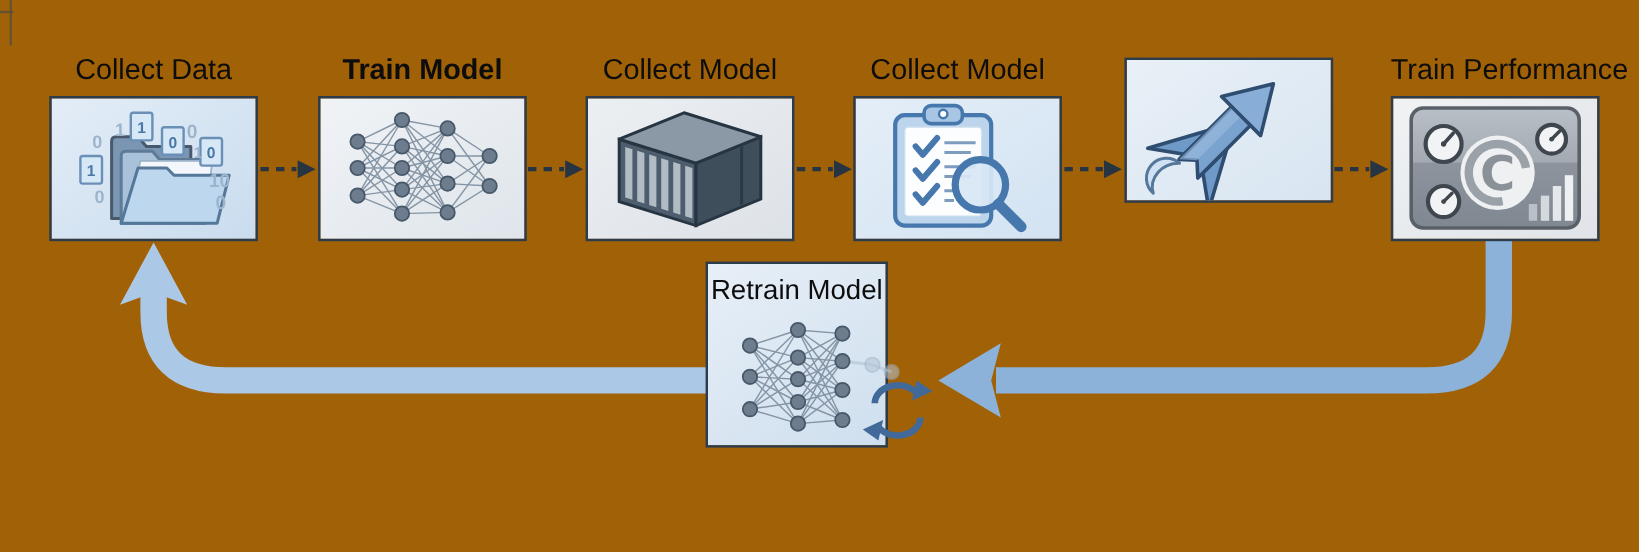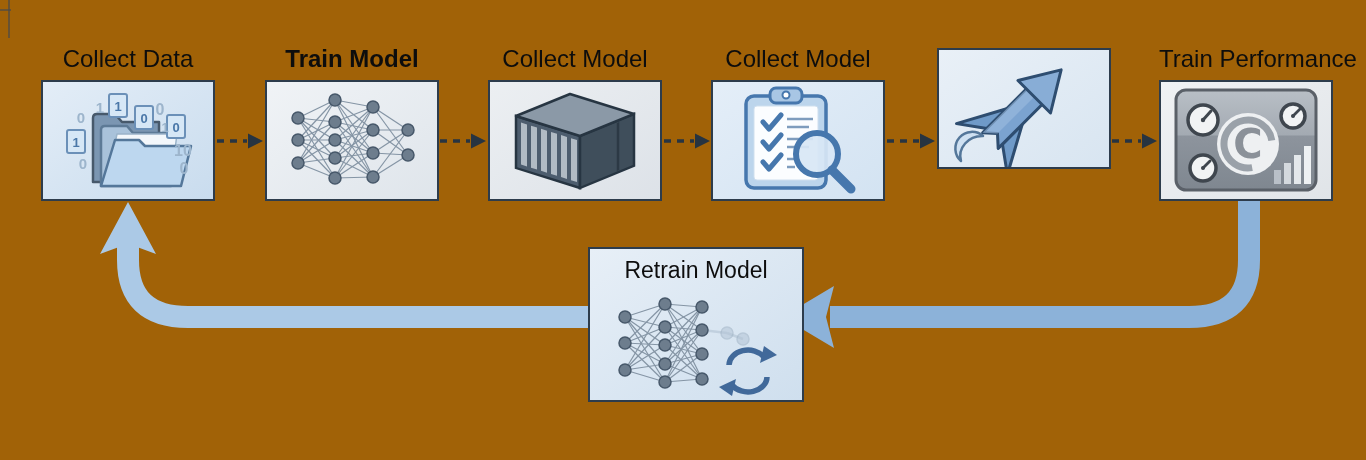--- a/index.html
+++ b/index.html
@@ -14,21 +14,21 @@
                white-space:nowrap;letter-spacing:0px;}
   .stage-box{margin-top:4px;height:121px;border:2px solid #2d3c4c;box-sizing:border-box;
              display:flex;align-items:center;justify-content:center;}
   .bg1{background:linear-gradient(145deg,#e3edf7,#c9dcee);}
   .bg2{background:linear-gradient(145deg,#f0f3f6,#dfe5eb);}
   .bg3{background:linear-gradient(145deg,#eceff2,#dde2e8);}
   .bg4{background:linear-gradient(145deg,#e4eef8,#d3e3f2);}
   .bg5{background:linear-gradient(145deg,#e9f0f7,#d8e5f1);}
   .bg6{background:linear-gradient(145deg,#f0f2f4,#e0e4e8);}
   .icon{display:block;}
-  #retrain-box{position:absolute;left:588px;top:247px;width:216px;height:155px;z-index:3;
+  #retrain-box{position:absolute;left:588px;top:218px;width:152px;height:155px;z-index:3;
                border:2px solid #2d3c4c;box-sizing:border-box;
                background:linear-gradient(145deg,#e7eff7,#cfdfee);}
   #retrain-box .stage-label{margin-top:6px;font-size:23px;}
   .net-edge{stroke:#8595a5;stroke-width:1.2;}
   .net-node{fill:#6d7d8d;stroke:#47586a;stroke-width:1.5;}
   .ghost-edge{stroke:#aebfd0;stroke-width:2.5;opacity:.55;}
   .ghost-node{fill:#b4c5d6;stroke:#9fb2c4;stroke-width:1.5;opacity:.55;}
   .digit{font-family:"Liberation Sans",sans-serif;font-weight:bold;fill:#9db5cc;}
   .doc-digit{fill:#4a77a8;}
   .check{stroke:#4677ad;stroke-width:5;fill:none;stroke-linecap:round;stroke-linejoin:round;}

